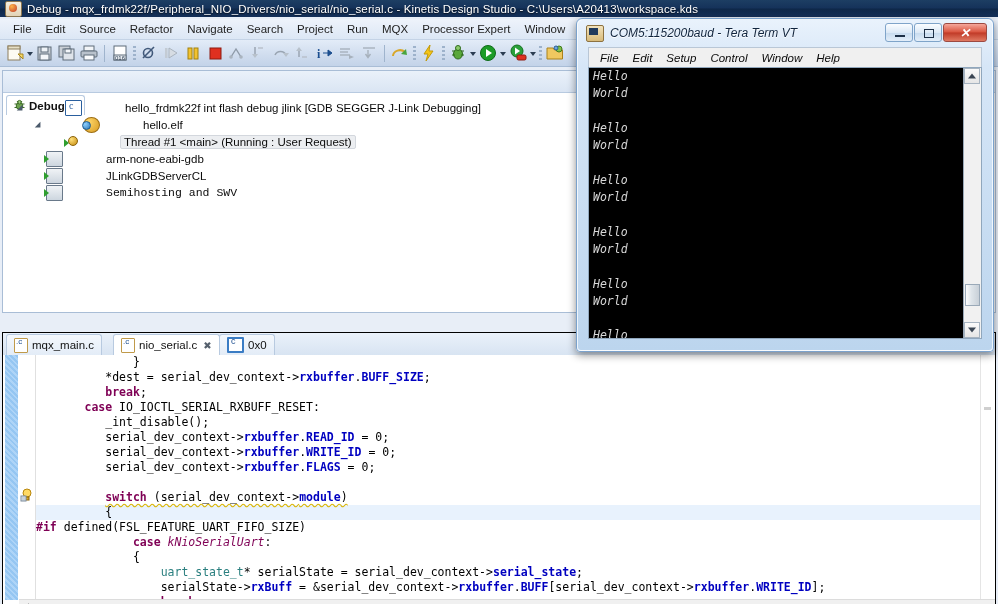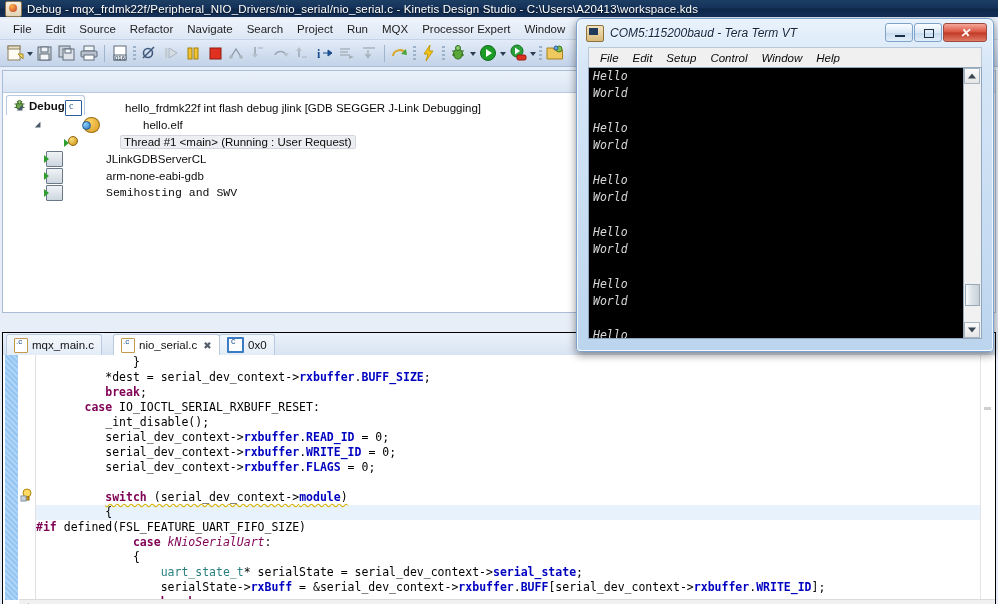--- a/index.html
+++ b/index.html
@@ -396,26 +396,26 @@
           <span class="tlabel">hello.elf</span>
         </div>
 
         <div class="tnode" style="padding-left:61px;">
           <span class="ico ico-thread"></span>
           <span class="tlabel selected">Thread #1 &lt;main&gt; (Running : User Request)</span>
         </div>
 
         <div class="tnode" style="padding-left:43px;">
           <span class="ico ico-term"></span>
-          <span class="tlabel">JLinkGDBServerCL</span>
+          <span class="tlabel">arm-none-eabi-gdb</span>
         </div>
 
         <div class="tnode" style="padding-left:43px;">
           <span class="ico ico-term"></span>
-          <span class="tlabel">arm-none-eabi-gdb</span>
+          <span class="tlabel">JLinkGDBServerCL</span>
         </div>
 
         <div class="tnode" style="padding-left:43px;font-family:Liberation Mono, monospace;">
           <span class="ico ico-term"></span>
           <span class="tlabel">Semihosting and SWV</span>
         </div>
 
       </div>
     </div>
 

